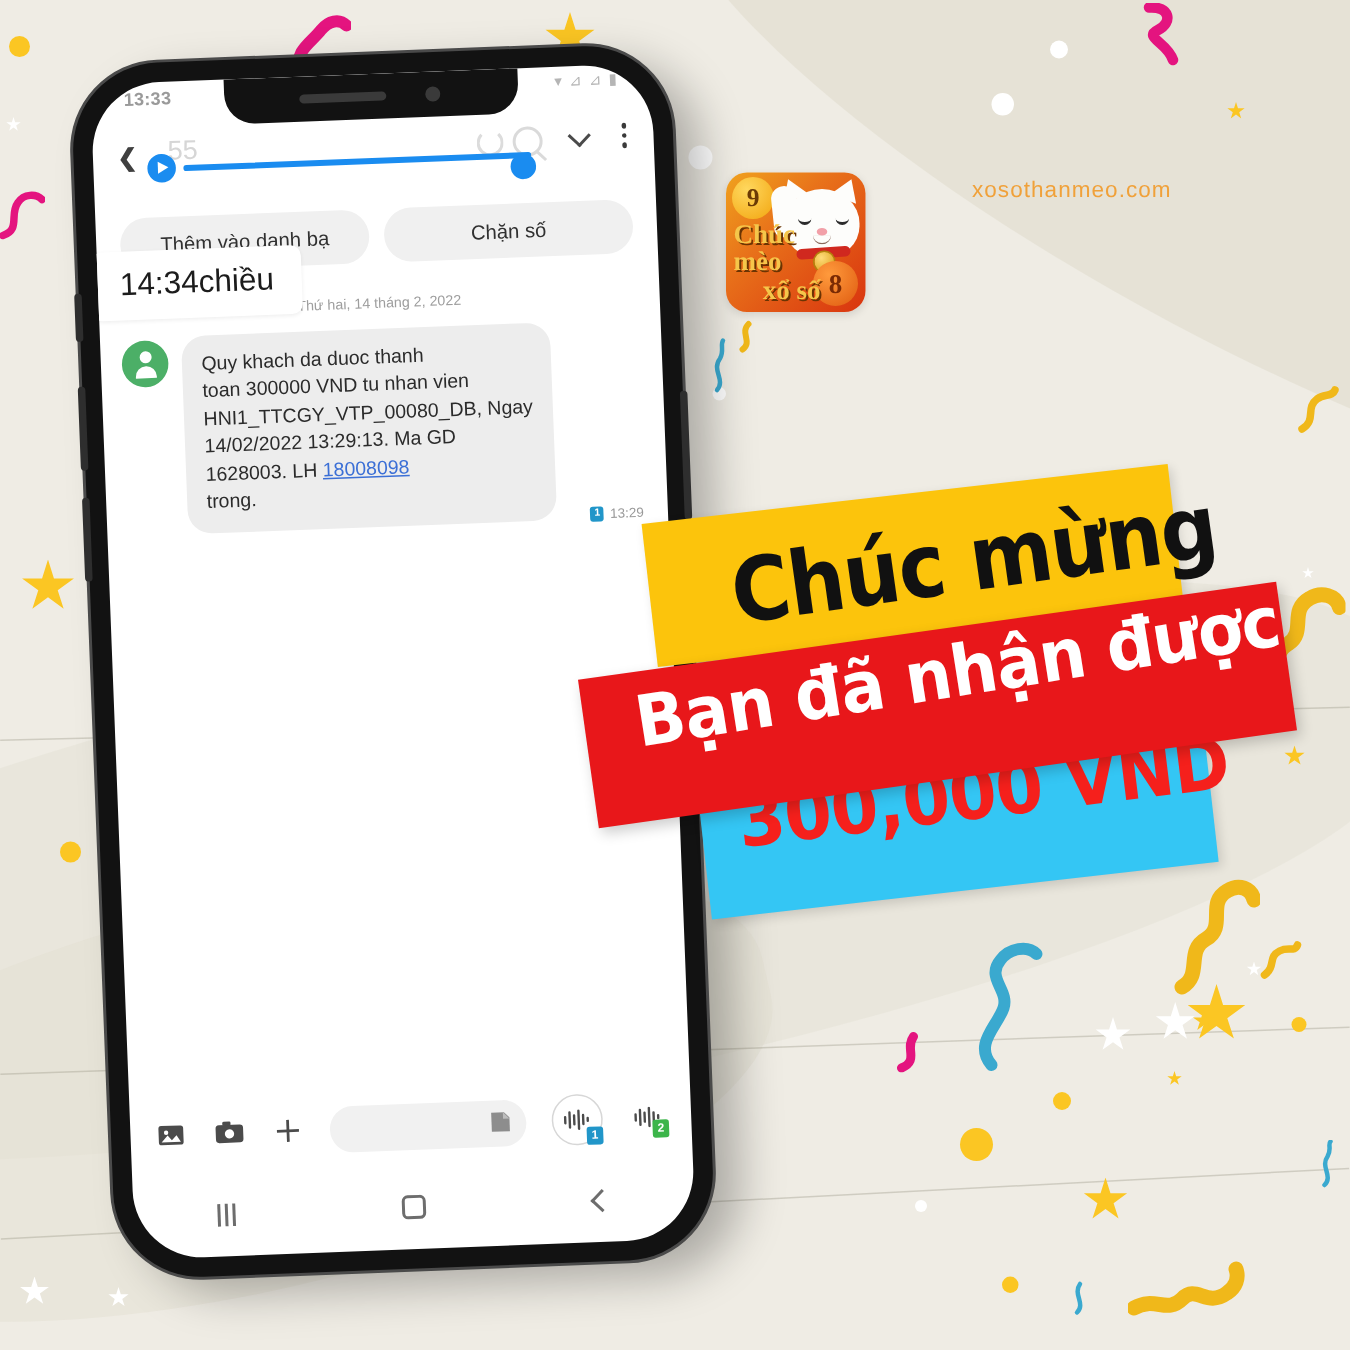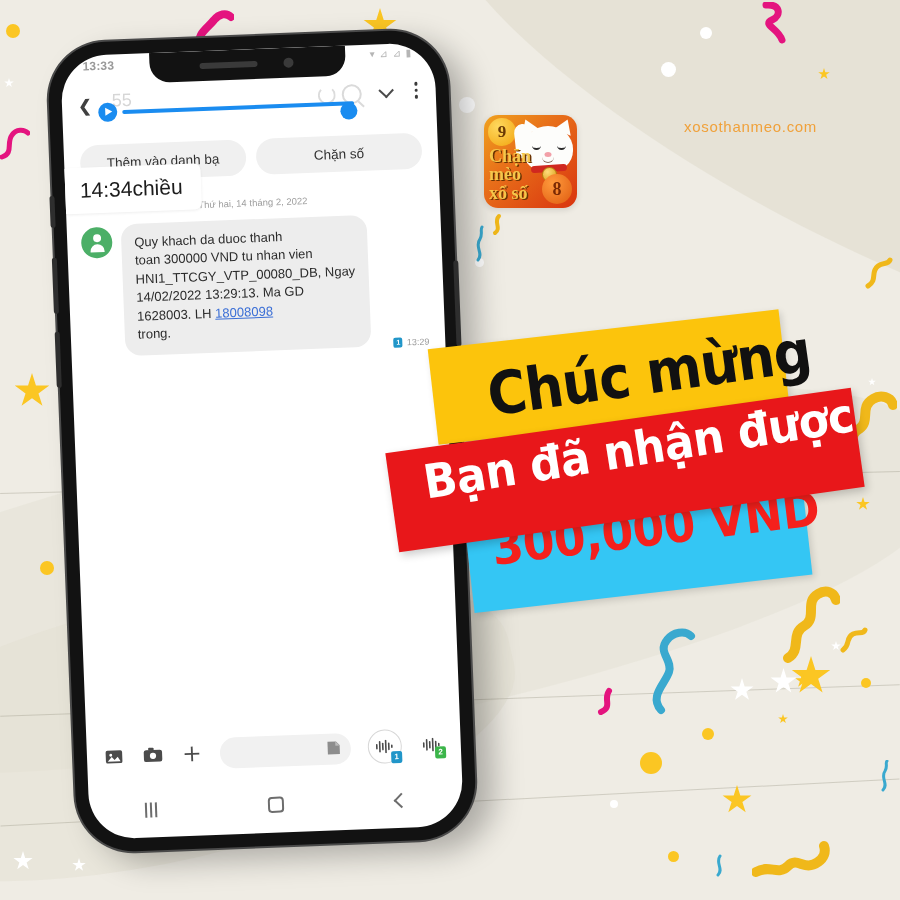--- a/index.html
+++ b/index.html
@@ -403,27 +403,26 @@
     text-align: left;
     font-family: "Liberation Serif", serif;
     font-weight: 700;
     color: #f5c64a;
     text-shadow: 1.4px 1.4px 0 #6b3403;
     line-height: 1.02;
     z-index: 3;
   }
   .logo-text .l1 { font-size: 18px; }
   .logo-text .l2 { font-size: 18px; }
-  .logo-text .l3 { font-size: 18px; }
+  .logo-text .l3 { font-size: 18px; text-align: right; }
 
   #site-url {
     position: absolute; left: 648px; top: 118px;
     font-size: 15px; color: #f0a13a; letter-spacing: .7px;
     z-index: 30;
-    margin-left: 36px;
   }
   #headline {
     position: absolute; left: 588px; top: 144px;
     width: 310px;
     z-index: 30;
   }
   .headline-line {
     font-family: "DejaVu Sans", sans-serif;
     font-weight: 700;
     font-size: 21.5px;
@@ -764,21 +763,21 @@
     <div class="cat-head">
       <span class="cat-eye eye-l"></span>
       <span class="cat-eye eye-r"></span>
       <span class="cat-nose"></span>
       <span class="cat-mouth"></span>
     </div>
     <div class="cat-collar"></div>
     <div class="cat-bell"></div>
     <div class="logo-ball ball-8">8</div>
     <div class="logo-text">
-      <div class="l1">Chặn</div>
+      <div class="l1">Chúc</div>
       <div class="l2">mèo</div>
       <div class="l3">xổ số</div>
     </div>
   </div>
 
   <div id="site-url">xosothanmeo.com</div>
 
 
   <div class="banner" id="banner-yellow"></div>
   <div class="banner" id="banner-cyan"></div>

